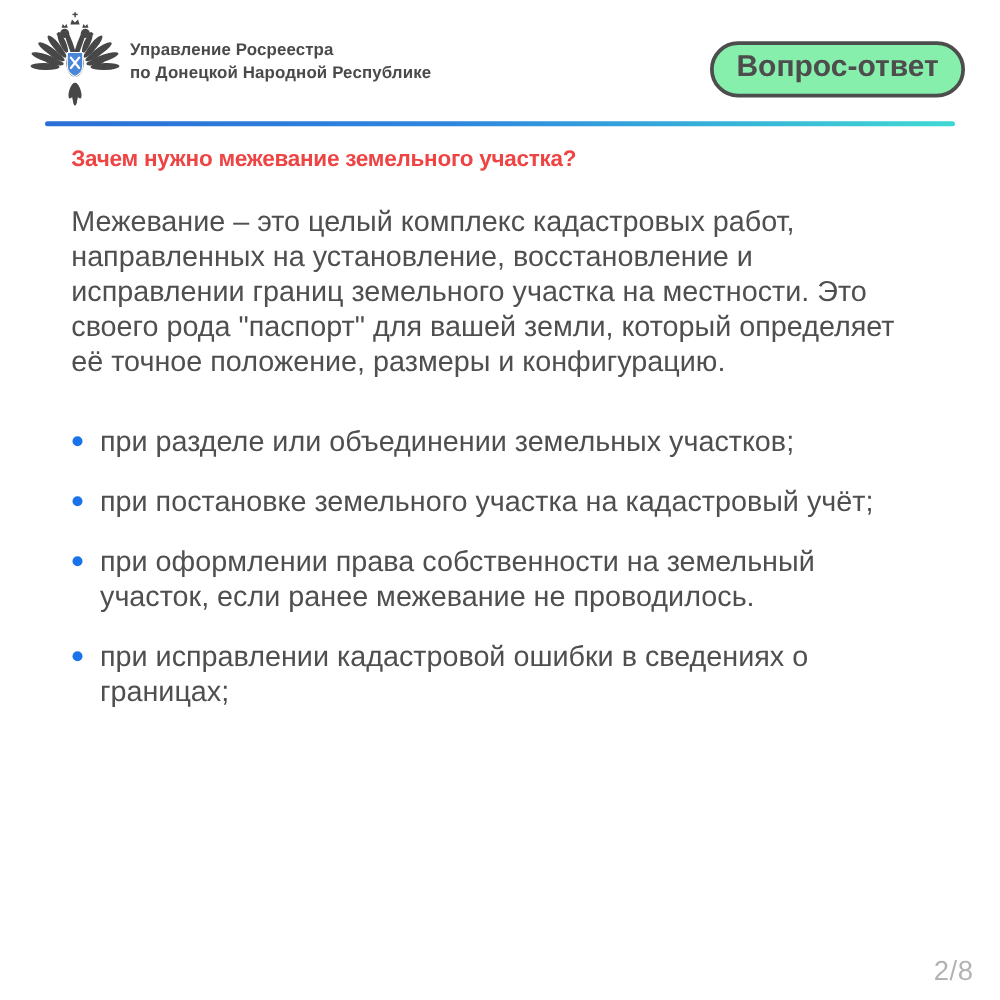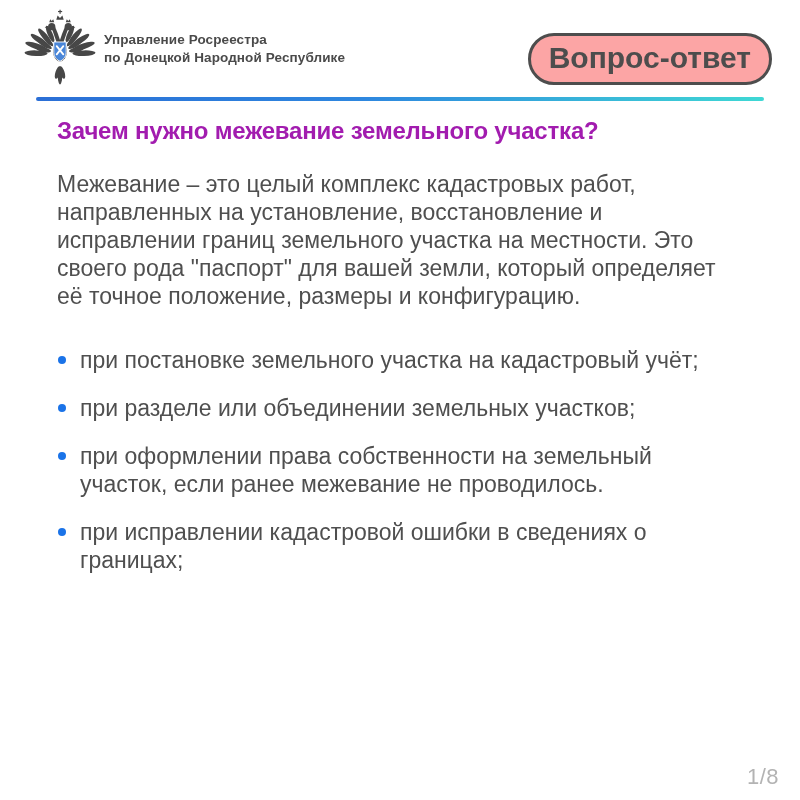--- a/index.html
+++ b/index.html
@@ -16,36 +16,36 @@
   .header { position: absolute; top: 6px; left: 18px; display: flex; align-items: center; }
   .logo { width: 84px; height: 86px; flex: 0 0 auto; }
   .org-name {
     margin-left: 2px; font-weight: bold; font-size: 13.5px;
     line-height: 1.32; color: #4a4a4a; letter-spacing: 0.1px;
   }
   .qa-badge {
     position: absolute; top: 33px; right: 28px;
     border: 3px solid #4d4d4d; border-radius: 26px;
     padding: 4px 18px 6px 18px;
-    font-size: 30px; font-weight: 600; color: #4d4d4d;
-    background: #fca5a5; line-height: 1.2;
+    font-size: 24px; font-weight: 600; color: #4d4d4d;
+    background: #86efac; line-height: 1.2;
   }
 
   
   .divider {
     position: absolute; top: 97px; left: 36px; width: 728px; height: 4px;
     border-radius: 2px;
     background: linear-gradient(90deg, #2b6fd6 0%, #2e87df 45%, #3fd8d4 100%);
   }
 
   
   .content { position: absolute; top: 117px; left: 57px; width: 700px; }
   .title {
     margin: 0 0 25px 0;
-    color: #a21caf; font-size: 24px; font-weight: bold; line-height: 1.15;
+    color: #ef4444; font-size: 18px; font-weight: bold; line-height: 1.15;
     letter-spacing: -0.2px;
   }
   .intro {
     margin: 0 0 36px 0; width: 665px;
     font-size: 23px; line-height: 28px; color: #4f4f4f;
   }
   .subheading {
     margin: 0 0 30px 0; width: 672px;
     font-size: 24px; line-height: 29px; font-weight: bold; color: #454545;
   }
@@ -149,32 +149,32 @@
 
   <div class="content">
     <h1 class="title">Зачем нужно межевание земельного участка?</h1>
 
     <p class="intro">Межевание – это целый комплекс кадастровых работ, направленных на установление, восстановление и исправлении границ земельного участка на местности. Это своего рода "паспорт" для вашей земли, который определяет её точное положение, размеры и конфигурацию.</p>
 
 
     <ul class="bullets">
       <li>
         <span class="dot"></span>
-        <span>при постановке земельного участка на кадастровый учёт;</span>
+        <span>при разделе или объединении земельных участков;</span>
       </li>
       <li>
         <span class="dot"></span>
-        <span>при разделе или объединении земельных участков;</span>
+        <span>при постановке земельного участка на кадастровый учёт;</span>
       </li>
       <li>
         <span class="dot"></span>
         <span>при оформлении права собственности на земельный участок, если ранее межевание не проводилось.</span>
       </li>
       <li>
         <span class="dot"></span>
         <span>при исправлении кадастровой ошибки в сведениях о границах;</span>
       </li>
     </ul>
   </div>
 
-  <div class="page-indicator">1/8</div>
+  <div class="page-indicator">2/8</div>
 
 </div>
 
 </body></html>

